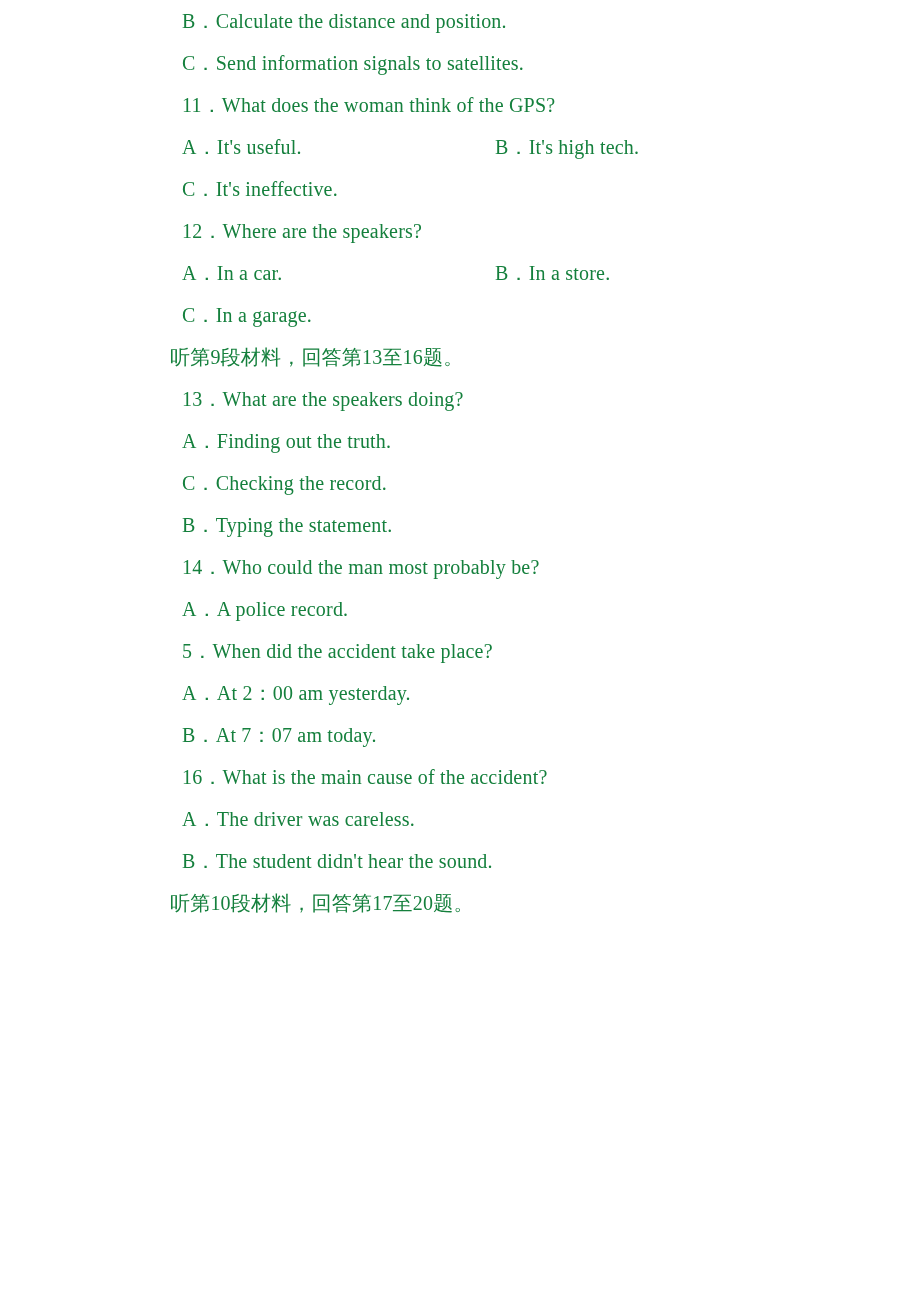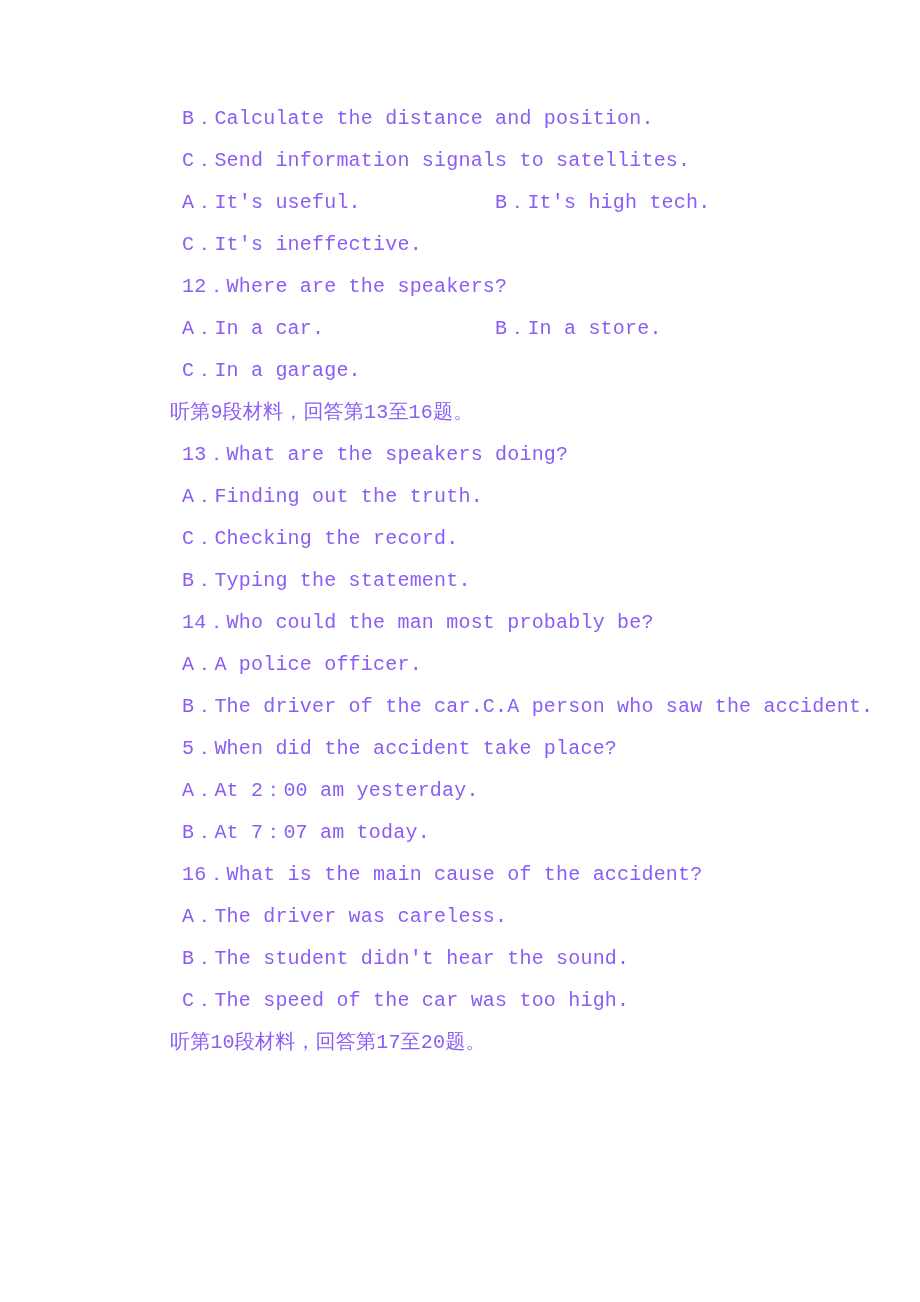--- a/index.html
+++ b/index.html
@@ -6,24 +6,23 @@
     margin: 0;
     padding: 0;
     background: #ffffff;
   }
   .page {
     position: relative;
     width: 920px;
     height: 1302px;
     background: #ffffff;
     overflow: hidden;
-    font-family: Liberation Mono, monospace;
-    color: #8b5cf6;
+    font-family: Liberation Serif, serif;
+    color: #15803d;
     box-sizing: border-box;
-    padding-top: 98px;
   }
   .line {
     height: 42px;
     line-height: 42px;
     font-size: 20px;
     white-space: nowrap;
     letter-spacing: 0.2px;
   }
   .line-question,
   .line-option,
@@ -43,35 +42,34 @@
     vertical-align: top;
   }
 </style>
 </head>
 <body>
 
 <div class="page">
   <div id="lines-container">
       <div class="line line-option">B．Calculate the distance and position.</div>
       <div class="line line-option">C．Send information signals to satellites.</div>
+      <div class="line line-question">11．What does the woman think of the GPS?</div>
       <div class="line line-option-pair"><span class="pair-left">A．It's useful.</span><span class="pair-right">B．It's high tech.</span></div>
       <div class="line line-option">C．It's ineffective.</div>
       <div class="line line-question">12．Where are the speakers?</div>
       <div class="line line-option-pair"><span class="pair-left">A．In a car.</span><span class="pair-right">B．In a store.</span></div>
       <div class="line line-option">C．In a garage.</div>
       <div class="line line-section">听第9段材料，回答第13至16题。</div>
       <div class="line line-question">13．What are the speakers doing?</div>
       <div class="line line-option">A．Finding out the truth.</div>
       <div class="line line-option">C．Checking the record.</div>
       <div class="line line-option">B．Typing the statement.</div>
       <div class="line line-question">14．Who could the man most probably be?</div>
-      <div class="line line-option">A．A police officer.</div>
-      <div class="line line-option">B．The driver of the car.C.A person who saw the accident.</div>
+      <div class="line line-option">A．A police record.</div>
       <div class="line line-question">5．When did the accident take place?</div>
       <div class="line line-option">A．At 2：00 am yesterday.</div>
       <div class="line line-option">B．At 7：07 am today.</div>
       <div class="line line-question">16．What is the main cause of the accident?</div>
       <div class="line line-option">A．The driver was careless.</div>
       <div class="line line-option">B．The student didn't hear the sound.</div>
-      <div class="line line-option">C．The speed of the car was too high.</div>
       <div class="line line-section">听第10段材料，回答第17至20题。</div>
     </div>
 </div>
 
 </body></html>

